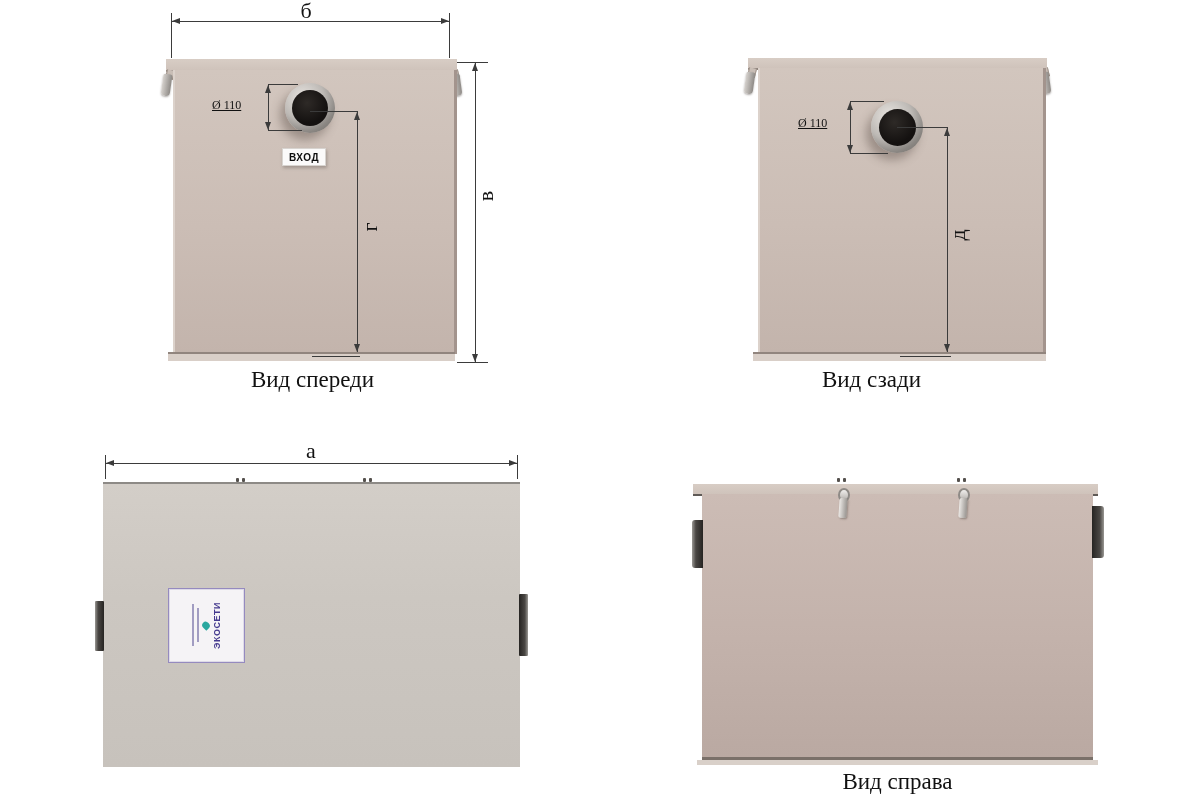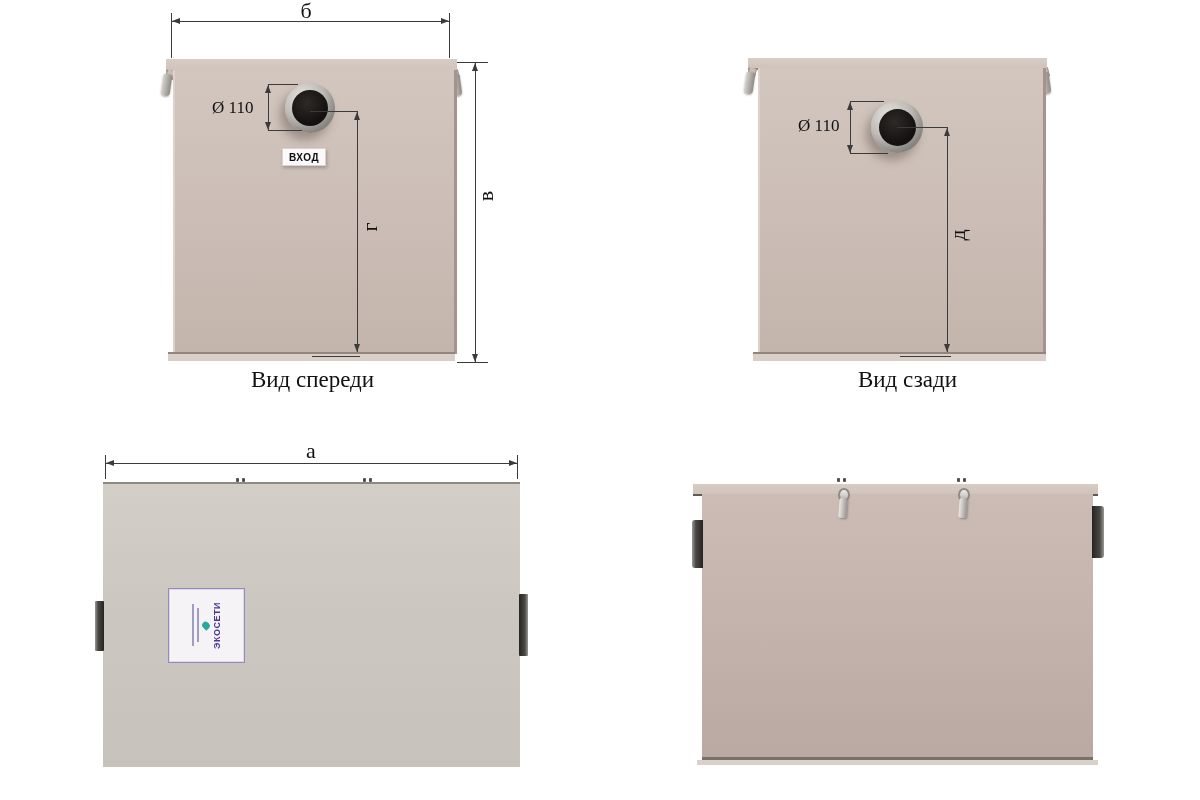--- a/index.html
+++ b/index.html
@@ -11,21 +11,21 @@
   .vl{position:absolute;width:1px;background:#3b3b3b;}
   .arr{position:absolute;width:0;height:0;border:solid transparent;}
   .arr.up{border-width:0 3px 8px 3px;border-bottom-color:#3b3b3b;}
   .arr.down{border-width:8px 3px 0 3px;border-top-color:#3b3b3b;}
   .arr.left{border-width:3px 8px 3px 0;border-right-color:#3b3b3b;}
   .arr.right{border-width:3px 0 3px 8px;border-left-color:#3b3b3b;}
   .dimlabel{position:absolute;font-size:22px;line-height:1;text-align:center;}
   .rotbox{position:absolute;display:flex;align-items:center;justify-content:center;
           font-size:22px;line-height:1;}
   .rotbox>span{transform:rotate(-90deg);display:block;}
-  .smalldim{position:absolute;font-size:17px;line-height:1;white-space:nowrap;}
+  .smalldim{position:absolute;font-size:12px;line-height:1;white-space:nowrap;text-decoration:underline;}
   .caption{position:absolute;font-size:23px;line-height:1.2;text-align:center;}
   
   .lid{position:absolute;background:linear-gradient(180deg,#d8cdc5,#cfc3bb);
        border-bottom:2px solid #8f837c;}
   .bodyface{position:absolute;background:linear-gradient(180deg,#d2c6be 0%,#cbbdb5 55%,#c3b4ac 100%);
        border-left:2px solid #dcd2cb;border-right:3px solid #a3948d;}
   .flange{position:absolute;background:#d9cfc8;border-top:2px solid #91857e;}
   .clip{position:absolute;width:9px;height:22px;border-radius:2px 2px 4px 4px;
         background:linear-gradient(90deg,#d6d2ce,#8e8a86);box-shadow:0 1px 2px rgba(60,50,45,.4);}
   .pipe-ring{position:absolute;border-radius:50%;
@@ -136,21 +136,21 @@
 
     <div class="hl" style="left:897px;top:127px;width:50px;"></div>
     <div class="vl" style="left:947px;top:127px;height:225px;"></div>
     <div class="arr up" style="left:944px;top:128px;"></div>
     <div class="arr down" style="left:944px;top:344px;"></div>
     <div class="hl" style="left:900px;top:356px;width:51px;"></div>
     <div class="rotbox" style="left:945px;top:222px;width:26px;height:26px;">
         <span>д</span>
       </div>
 
-    <div class="caption" style="left:766px;top:366px;width:283px;font-family:Liberation Serif, serif;">Вид сзади</div>
+    <div class="caption" style="left:730px;top:366px;width:283px;font-family:Liberation Serif, serif;">Вид сзади</div>
   </div>
 
   <div class="abs" style="inset:0;">
 
     <div class="vl" style="left:105px;top:455px;height:24px;"></div>
     <div class="vl" style="left:517px;top:455px;height:24px;"></div>
     <div class="hl" style="left:105px;top:463px;width:412px;"></div>
     <div class="arr left" style="left:106px;top:460px;"></div>
     <div class="arr right" style="left:509px;top:460px;"></div>
     <div class="dimlabel" style="left:298px;top:440px;width:26px;">а</div>
@@ -193,15 +193,16 @@
     <div class="dots" style="left:957px;top:478px;">
         <i class="d1"></i>
         <i class="d2"></i>
       </div>
     <div class="latch-ring" style="left:958px;top:488px;"></div>
     <div class="latch-strap" style="left:959px;top:498px;"></div>
 
     <div class="stub-l" style="left:692px;top:520px;width:11px;height:48px;border-radius:3px 0 0 3px;"></div>
     <div class="stub-r" style="left:1092px;top:506px;width:12px;height:52px;border-radius:0 3px 3px 0;"></div>
 
+    <div class="caption" style="left:702px;top:768px;width:391px;">Вид справа</div>
   </div>
 
 </div>
 
 </body></html>

